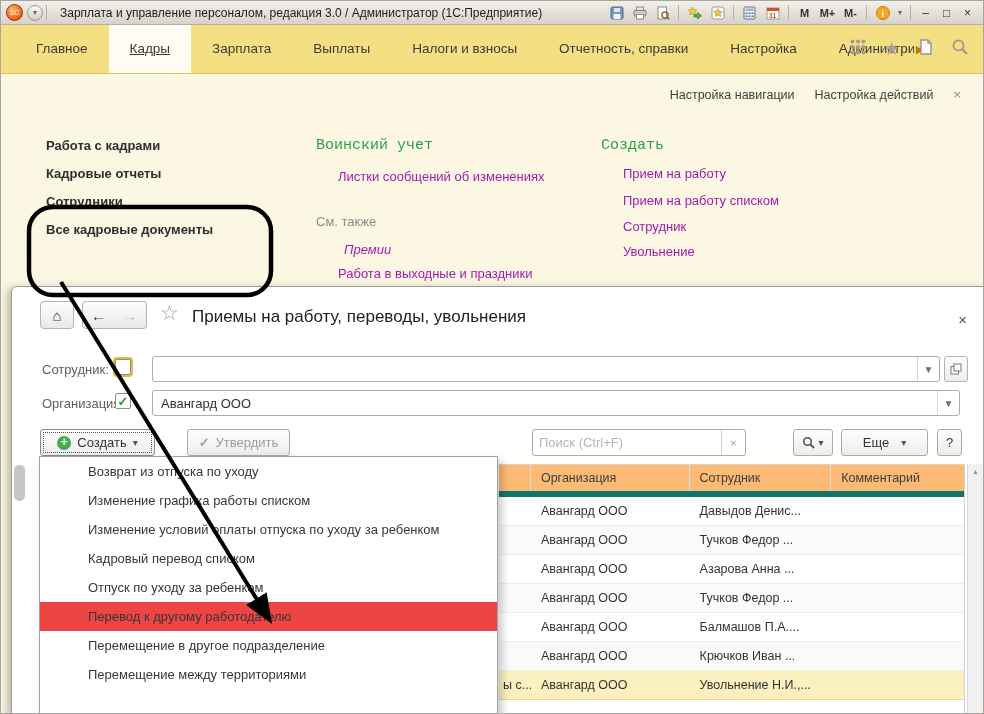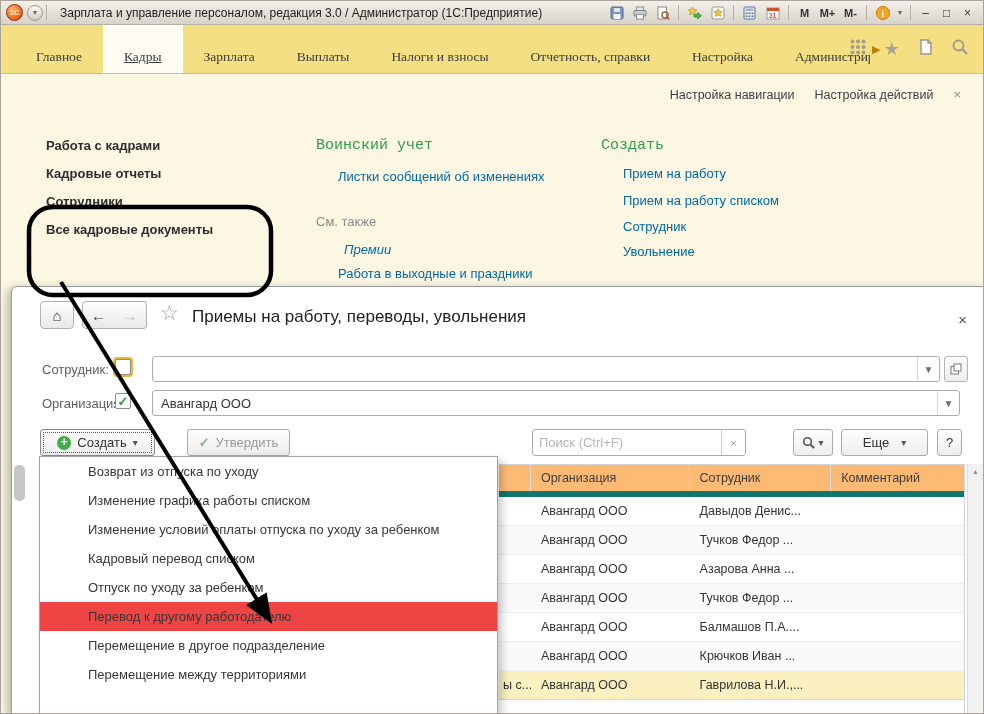--- a/index.html
+++ b/index.html
@@ -37,33 +37,33 @@
   .tbi.txt{font-weight:bold;color:#333;font-size:11px;}
   .winbtn{width:19px;height:17px;display:flex;align-items:center;justify-content:center;
           font-size:12px;color:#333;}
 
   
   .tabbar{
     position:absolute;top:24px;left:0;right:0;height:49px;
     background:#f4e083;border-bottom:1px solid #e0c258;z-index:4;
   }
   .tabs{display:flex;height:100%;padding-left:14px;align-items:stretch;}
-  .tab{padding:8px 21px;line-height:48px;font-size:13.5px;color:#3a3a3a;white-space:nowrap;font-family:Liberation Serif, serif;}
+  .tab{padding:0 21px;line-height:48px;font-size:13.5px;color:#3a3a3a;white-space:nowrap;}
   .tab.active{background:#fffdf3;text-decoration:underline;}
   .tab.truncated{padding-right:4px;max-width:96px;overflow:hidden;}
   .overflow-arrow{line-height:48px;font-size:11px;color:#b97b06;margin-left:2px;}
   .tab-icons{position:absolute;right:14px;top:0;height:100%;display:flex;align-items:center;gap:17px;}
   .star-glyph{font-size:18px;color:#a9a296;}
 
   
   .settings-links{position:absolute;top:86px;right:22px;display:flex;gap:20px;
                   font-size:12.5px;color:#3e3e3e;align-items:center;z-index:3;}
   .settings-close{color:#8a8a8a;font-size:13px;}
   .nav-bold{position:absolute;font-size:13px;font-weight:bold;color:#2e2e2e;z-index:3;}
-  .nav-link{position:absolute;font-size:13px;color:#0369a1;z-index:3;}
+  .nav-link{position:absolute;font-size:13px;color:#a21caf;z-index:3;}
   .nav-link.focused{border:1px dotted #6b6b6b;padding:1px 3px;}
   .group-header{position:absolute;font-size:15px;color:#2e9e4f;z-index:3;font-family:Liberation Mono, monospace;}
   .group-gray{position:absolute;font-size:13px;color:#8a8a8a;z-index:3;}
 
   
   .dialog{
     position:absolute;left:10px;top:285px;width:973px;height:429px;
     background:#fff;border:1px solid #9c9c9c;border-top-left-radius:6px;
     box-shadow:-4px 2px 8px rgba(0,0,0,.25);z-index:10;
   }
@@ -412,21 +412,21 @@
       </div>
       <div class="grid-row alt">
         <div class="g-cell c0"></div>
         <div class="g-cell c1">Авангард ООО</div>
         <div class="g-cell c2">Крючков Иван ...</div>
         <div class="g-cell c3"></div>
       </div>
       <div class="grid-row selected">
         <div class="g-cell c0">ы с...</div>
         <div class="g-cell c1">Авангард ООО</div>
-        <div class="g-cell c2">Гаврилова Н.И.,...</div>
+        <div class="g-cell c2">Увольнение Н.И.,...</div>
         <div class="g-cell c3"></div>
       </div>
     </div>
 
     <div class="scrollbar">
       <div class="sb-up">▲</div>
     </div>
     <div class="sb-thumb"></div>
 
   </div>

